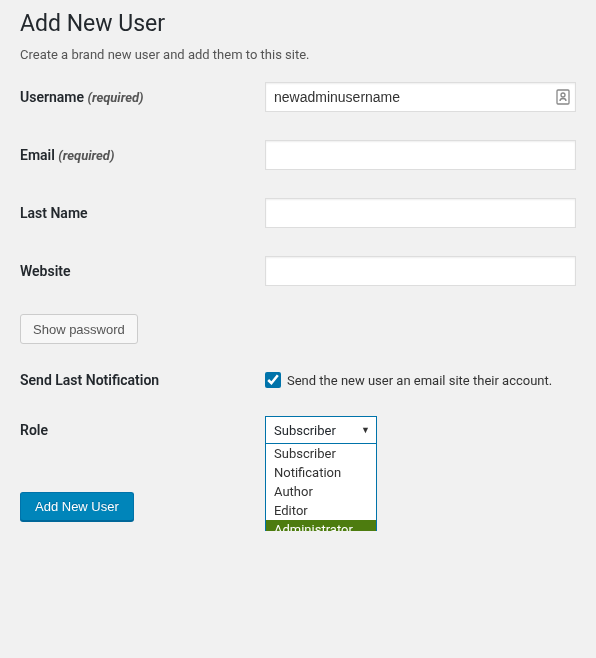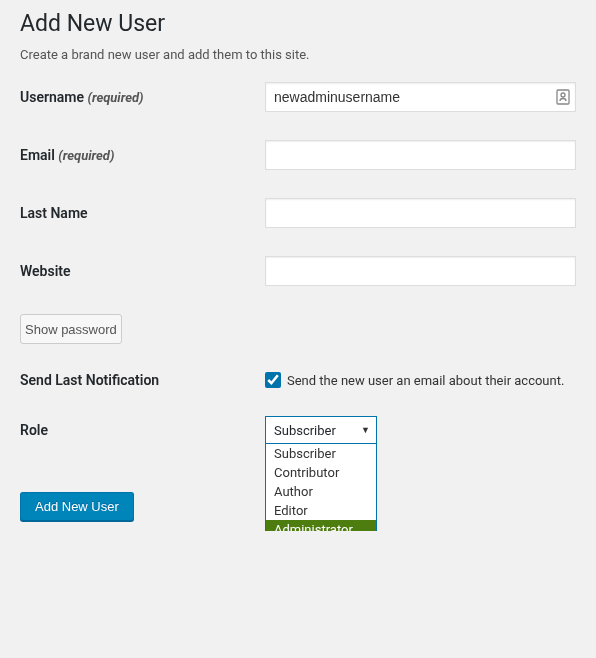--- a/index.html
+++ b/index.html
@@ -60,21 +60,21 @@
       border: 1px solid #ddd;
       background: #fff;
       font-size: 14px;
       color: #333;
       box-shadow: inset 0 1px 2px rgba(0,0,0,0.07);
     }
     .show-password-btn {
       background: #f7f7f7;
       border: 1px solid #ccc;
       color: #555;
-      padding: 5px 4px;
+      padding: 5px 12px;
       font-size: 13px;
       border-radius: 3px;
       cursor: pointer;
       height: 30px;
     }
     .checkbox-wrap {
       display: flex;
       align-items: center;
       gap: 6px;
     }
@@ -209,36 +209,36 @@
     <div class="input-cell">
       <button class="show-password-btn">Show password</button>
     </div>
   </div>
 
   <div class="form-row">
     <div class="label-cell">Send Last Notification</div>
     <div class="input-cell">
       <div class="checkbox-wrap">
         <input type="checkbox" checked="" style="">
-        <span class="checkbox-label">Send the new user an email about their account.</span>
+        <span class="checkbox-label">Send the new user an email site their account.</span>
       </div>
     </div>
   </div>
 
   <div class="form-row">
     <div class="label-cell">Role</div>
     <div class="input-cell">
       <div class="select-wrap">
         <div class="select-box">
           <span>Subscriber</span>
           <span class="caret">▼</span>
         </div>
         <div class="dropdown-list" id="role-dropdown">
             <div class="dropdown-item">Subscriber</div>
-            <div class="dropdown-item">Contributor</div>
+            <div class="dropdown-item">Notification</div>
             <div class="dropdown-item">Author</div>
             <div class="dropdown-item">Editor</div>
             <div class="dropdown-item highlighted">Administrator</div>
           </div>
       </div>
     </div>
   </div>
 
 </div>
 

